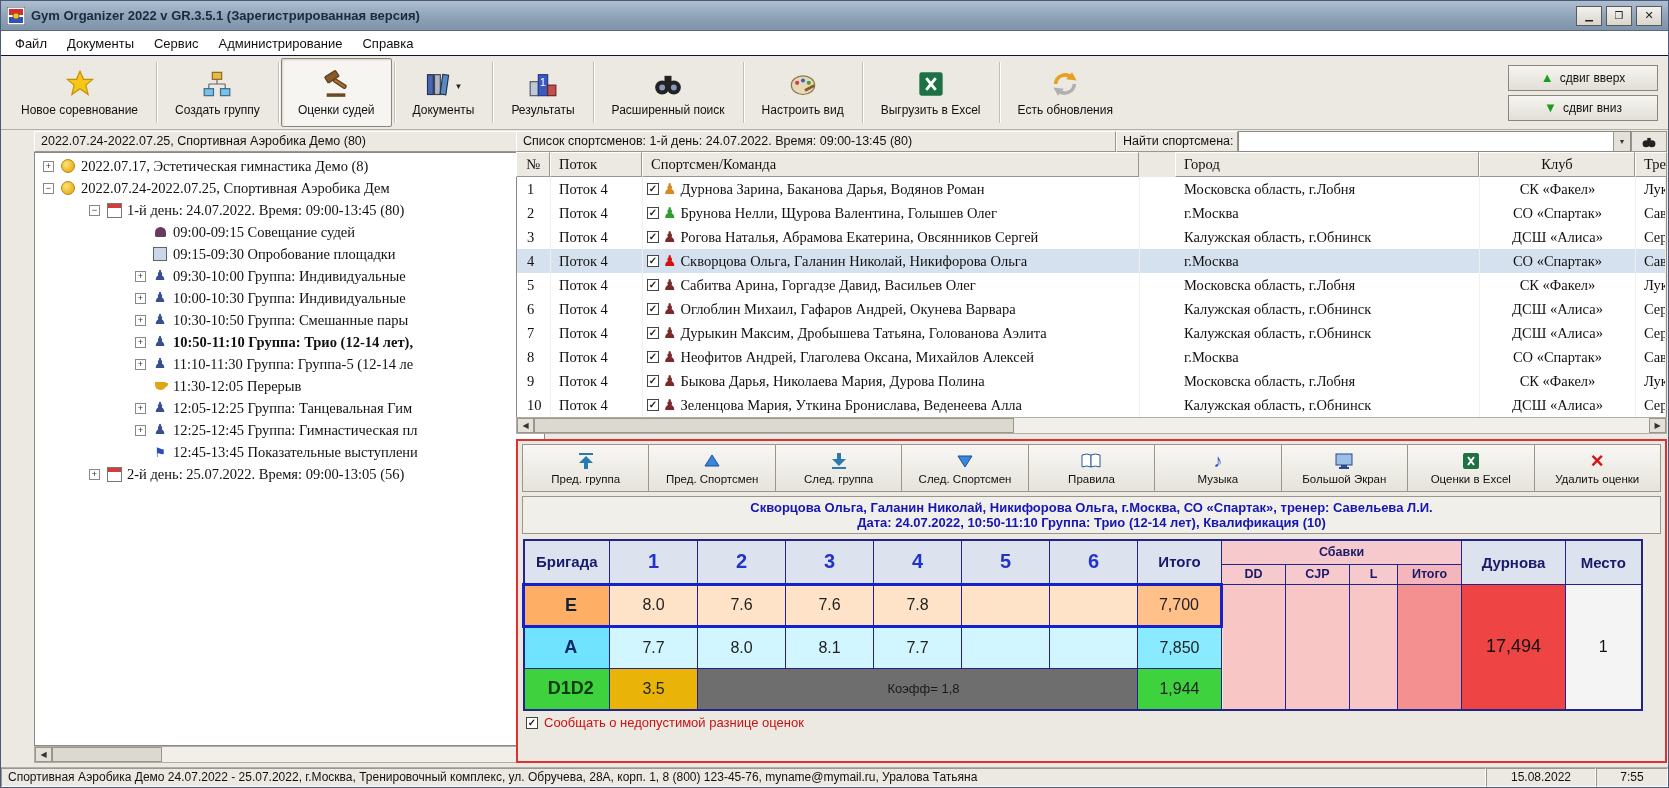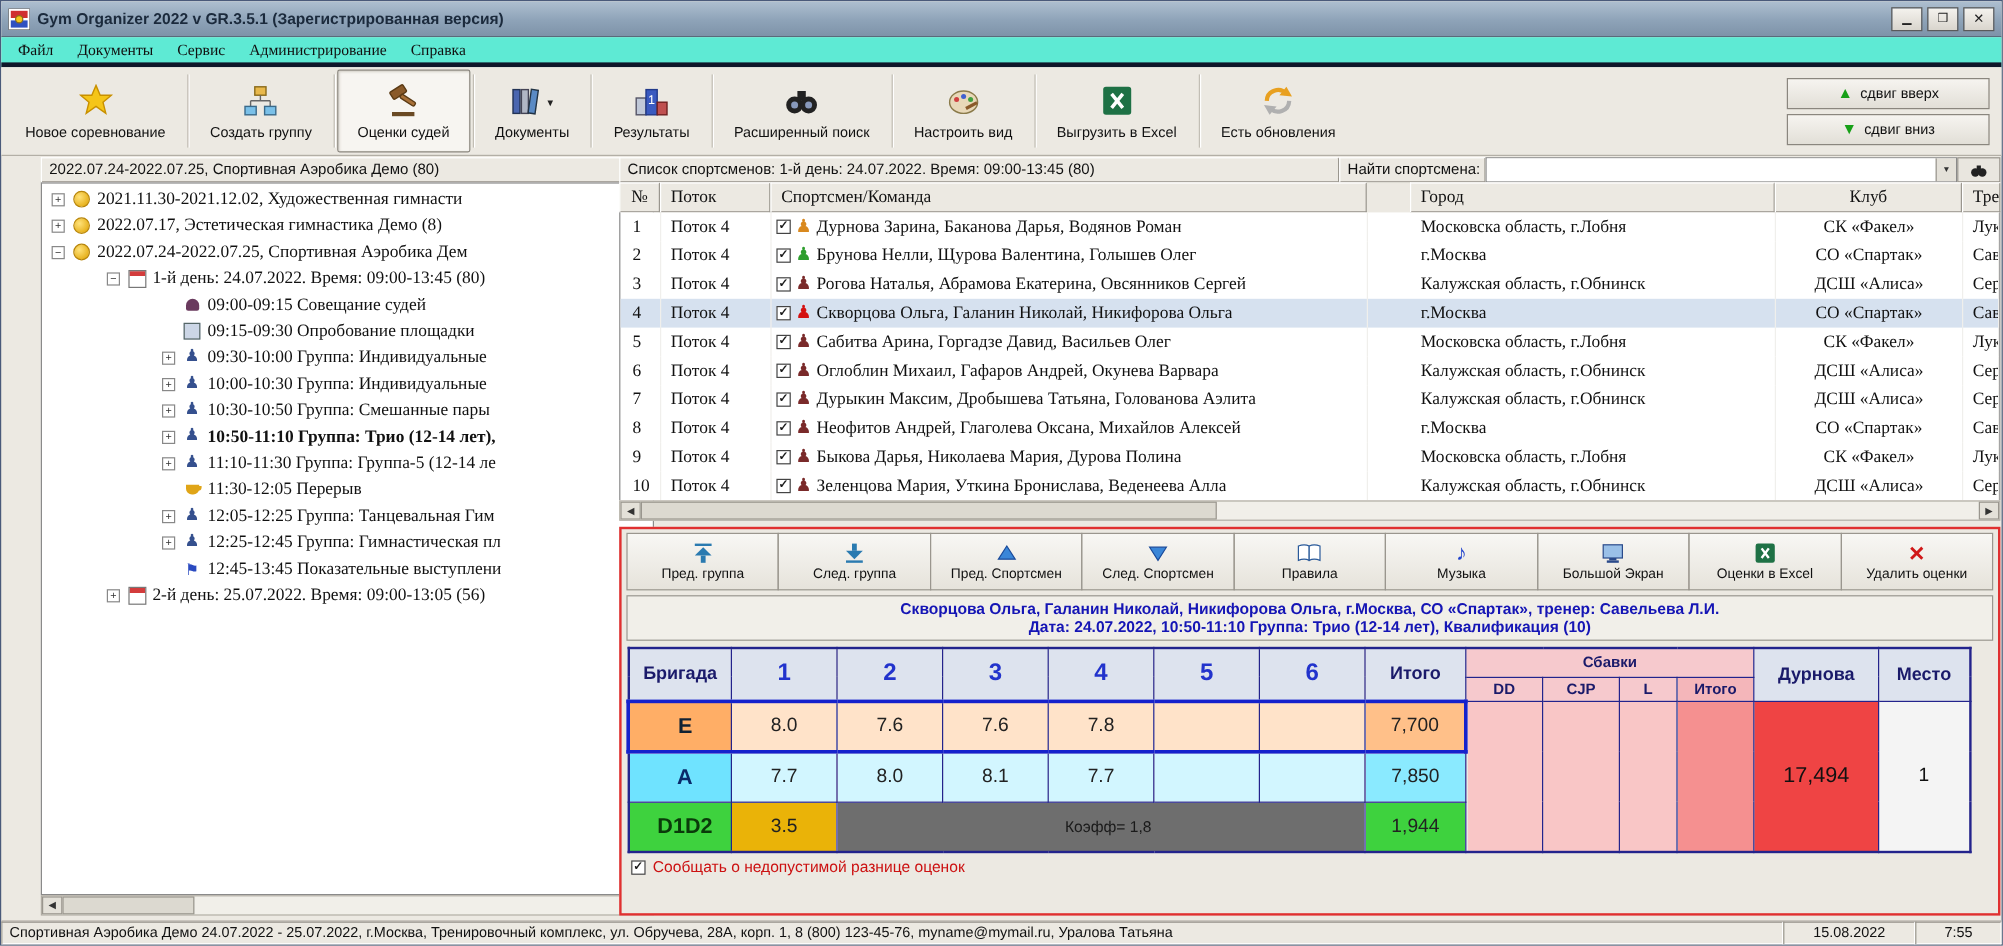--- a/index.html
+++ b/index.html
@@ -23,34 +23,34 @@
   .wbtn {
     width:26px; height:20px; display:inline-flex; align-items:center; justify-content:center;
     background:linear-gradient(180deg,#f4f2ee,#d9d5cd); border:1px solid #5a5a5a;
     font-size:11px; color:#222; cursor:default;
   }
   .wbtn.min::before { content:"▁"; font-size:10px; }
   .wbtn.max::before { content:"❒"; font-family:"DejaVu Sans",sans-serif; font-size:10px; }
   .wbtn.cls::before { content:"✕"; font-size:11px; }
 
   
-  .menubar { height:25px; display:flex; align-items:center; background:#5eead4; border-bottom:4px solid #0f172a; padding-left:4px;font-family:Liberation Serif, serif; }
+  .menubar { height:25px; display:flex; align-items:center; background:#ffffff; border-bottom:1px solid #0f172a; padding-left:4px; }
   .menu-item { font-size:13px; padding:3px 10px; white-space:nowrap; }
 
   
   .toolbar { height:74px; display:flex; align-items:stretch; background:#ece9e2; border-bottom:1px solid #b3afa6; padding:2px 4px; }
   .tb-btn { display:flex; flex-direction:column; align-items:center; justify-content:center; padding:2px 16px; gap:3px; }
   .tb-btn.active { border:1px solid #8a867e; background:#f7f5f1; box-shadow:inset 1px 1px 2px #d4d0c8; border-radius:2px; }
   .tb-ic { height:32px; display:flex; align-items:center; justify-content:center; gap:2px; }
   .tb-lbl { font-size:12px; white-space:nowrap; }
   .tb-sep { width:1px; background:#c2beb5; margin:4px 2px; box-shadow:1px 0 0 #fff; }
   .dd-arrow::before { content:"▼"; font-size:8px; color:#222; }
   .shift-btns { margin-left:auto; display:flex; flex-direction:column; justify-content:center; gap:4px; padding-right:6px; }
   .shift-btn {
-    width:169px; height:26px; display:flex; align-items:center; justify-content:center; gap:6px;
+    width:150px; height:26px; display:flex; align-items:center; justify-content:center; gap:6px;
     border:1px solid #8a867e; background:linear-gradient(180deg,#f6f4f0,#e2dfd7); font-size:12px;text-align:center;
   }
   .arr { font-size:13px; color:#17a017; line-height:1; }
   .arr.up::before { content:"▲"; }
   .arr.down::before { content:"▼"; }
 
   
   .main { position:absolute; top:130px; left:0; right:0; bottom:24px; }
   .panel-header {
     height:21px; line-height:19px; font-size:12.5px; padding:0 6px; white-space:nowrap; overflow:hidden;
@@ -336,26 +336,20 @@
 </div>
 
 <div class="main">
 
   <div class="left-col">
     <div class="panel-header">
       <span>2022.07.24-2022.07.25, Спортивная Аэробика Демо (80)</span>
     </div>
     <div class="tree">
 
-        <div class="tree-item">
-          <span class="indent lvl0"></span>
-          <span class="expand box-plus"></span>
-          <span class="tree-icon medal-icon"></span>
-          <span class="tree-label">2021.11.30-2021.12.02, Художественная гимнасти</span>
-        </div>
 
         <div class="tree-item">
           <span class="indent lvl0"></span>
           <span class="expand box-plus"></span>
           <span class="tree-icon medal-icon"></span>
           <span class="tree-label">2022.07.17, Эстетическая гимнастика Демо (8)</span>
         </div>
 
         <div class="tree-item">
           <span class="indent lvl0"></span>
@@ -647,34 +641,34 @@
                 <rect x="2" y="1" width="14" height="2" fill="#2a7ab0"></rect>
                 <polygon points="9,4 16,11 2,11" fill="#2a7ab0"></polygon>
                 <rect x="7" y="11" width="4" height="6" fill="#2a7ab0"></rect>
               </svg>
             </span>
           <span class="sp-lbl">Пред. группа</span>
         </div>
         <div class="sp-btn">
           <span class="sp-ic">
               <svg viewBox="0 0 18 18" width="18" height="18">
+                <polygon points="9,3 16,14 2,14" fill="#3a86d8" stroke="#1a4a9a"></polygon>
+              </svg>
+            </span>
+          <span class="sp-lbl">Пред. Спортсмен</span>
+        </div>
+        <div class="sp-btn">
+          <span class="sp-ic">
+              <svg viewBox="0 0 18 18" width="18" height="18">
                 <rect x="2" y="15" width="14" height="2" fill="#2a7ab0"></rect>
                 <polygon points="9,14 2,7 16,7" fill="#2a7ab0"></polygon>
                 <rect x="7" y="1" width="4" height="6" fill="#2a7ab0"></rect>
               </svg>
             </span>
           <span class="sp-lbl">След. группа</span>
-        </div>
-        <div class="sp-btn">
-          <span class="sp-ic">
-              <svg viewBox="0 0 18 18" width="18" height="18">
-                <polygon points="9,3 16,14 2,14" fill="#3a86d8" stroke="#1a4a9a"></polygon>
-              </svg>
-            </span>
-          <span class="sp-lbl">Пред. Спортсмен</span>
         </div>
         <div class="sp-btn">
           <span class="sp-ic">
               <svg viewBox="0 0 18 18" width="18" height="18">
                 <polygon points="9,15 2,4 16,4" fill="#3a86d8" stroke="#1a4a9a"></polygon>
               </svg>
             </span>
           <span class="sp-lbl">След. Спортсмен</span>
         </div>
         <div class="sp-btn">

